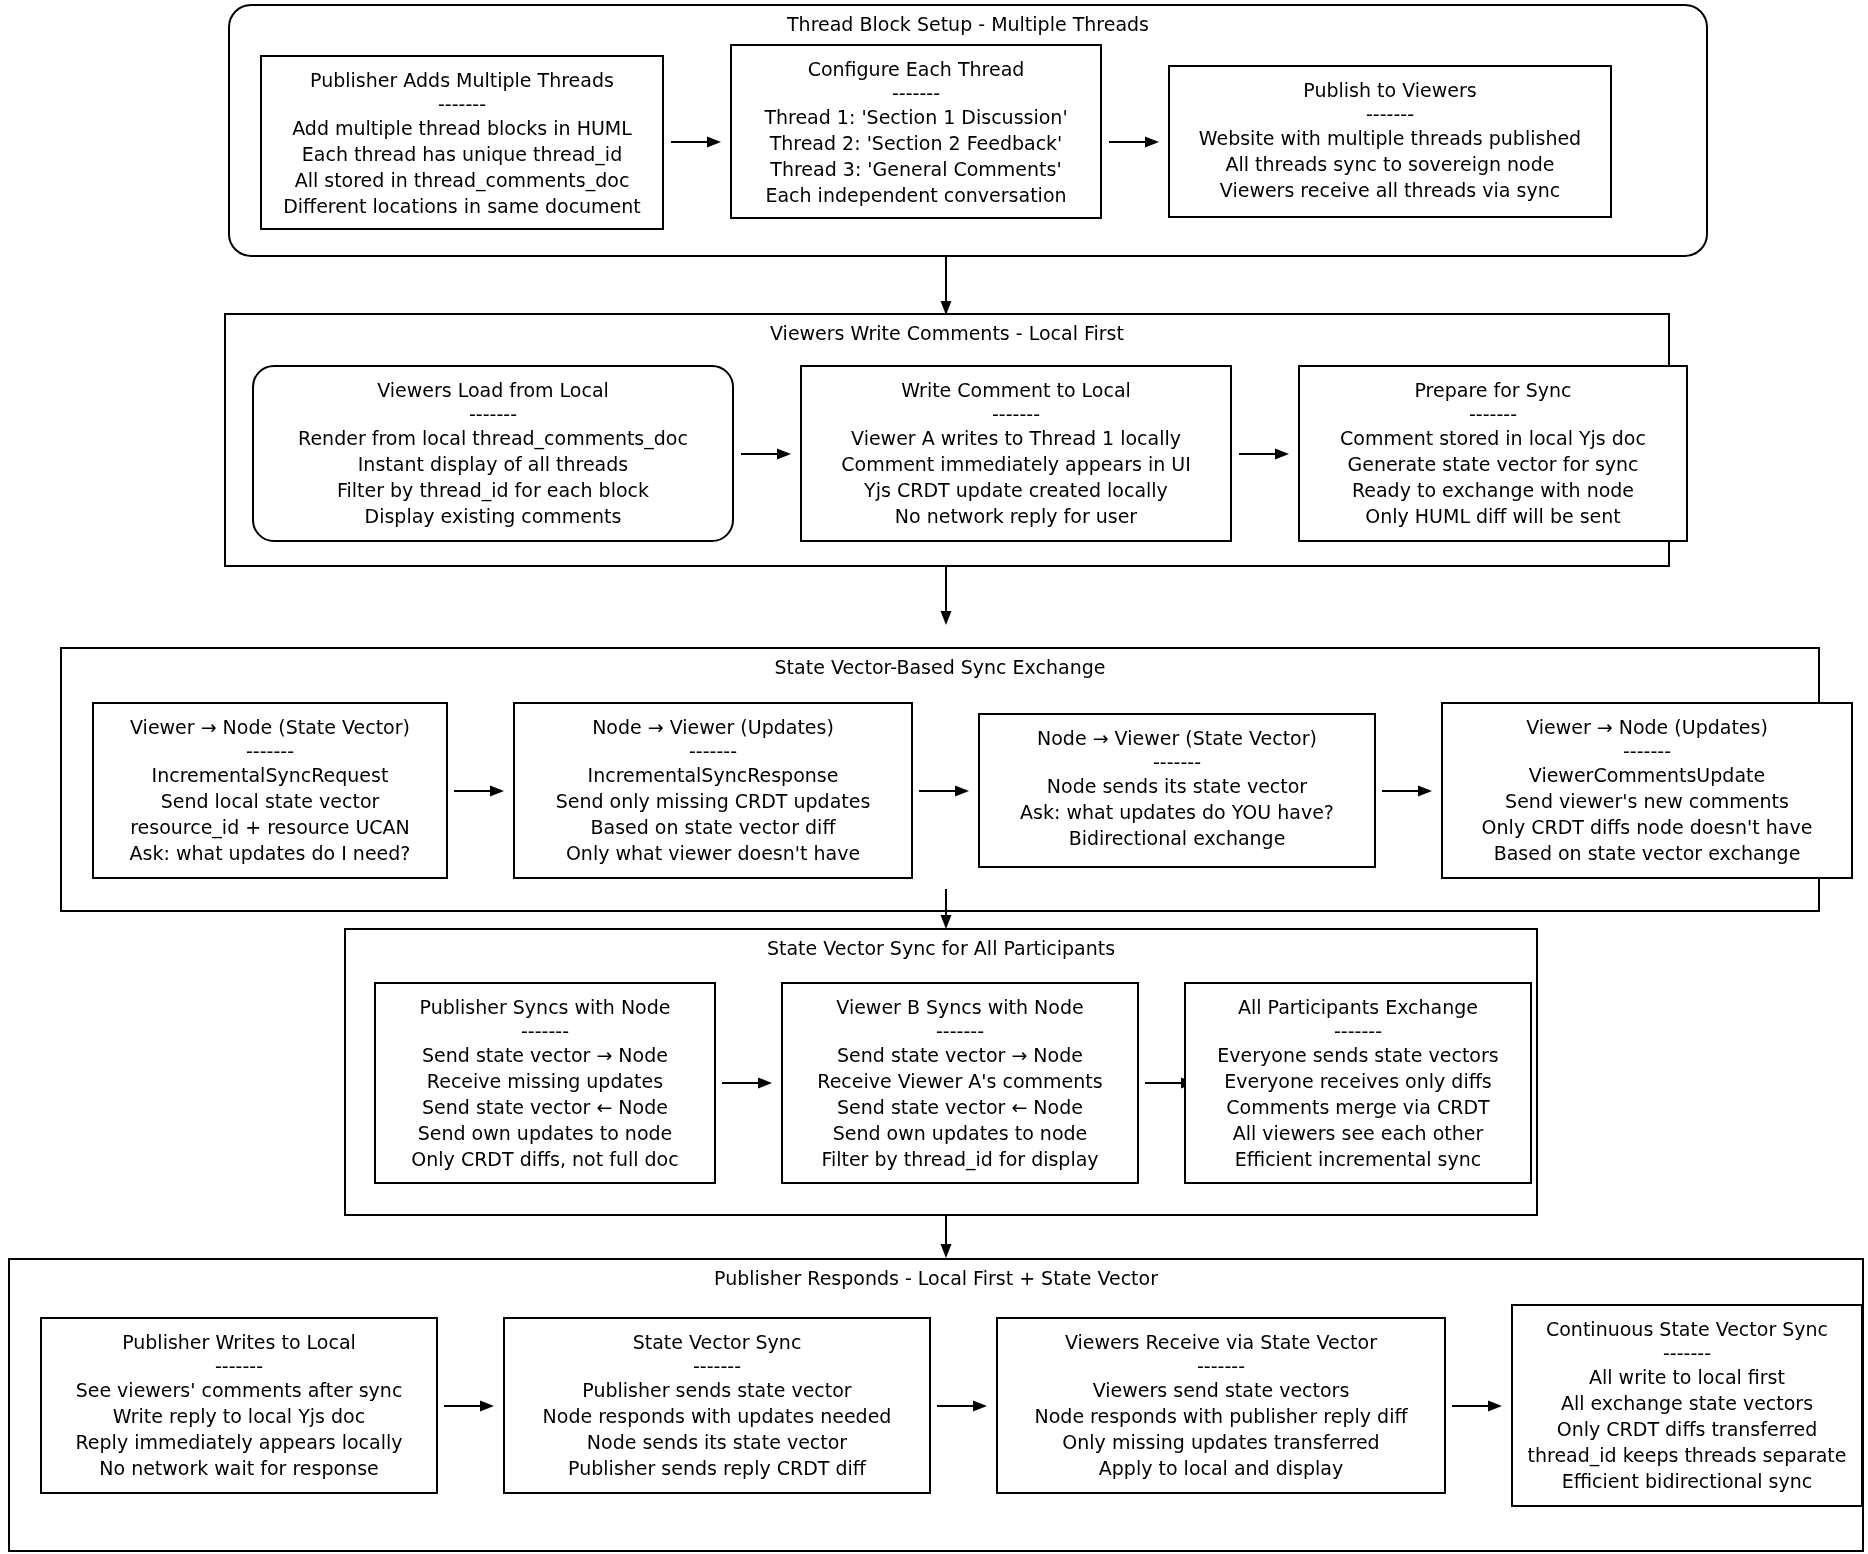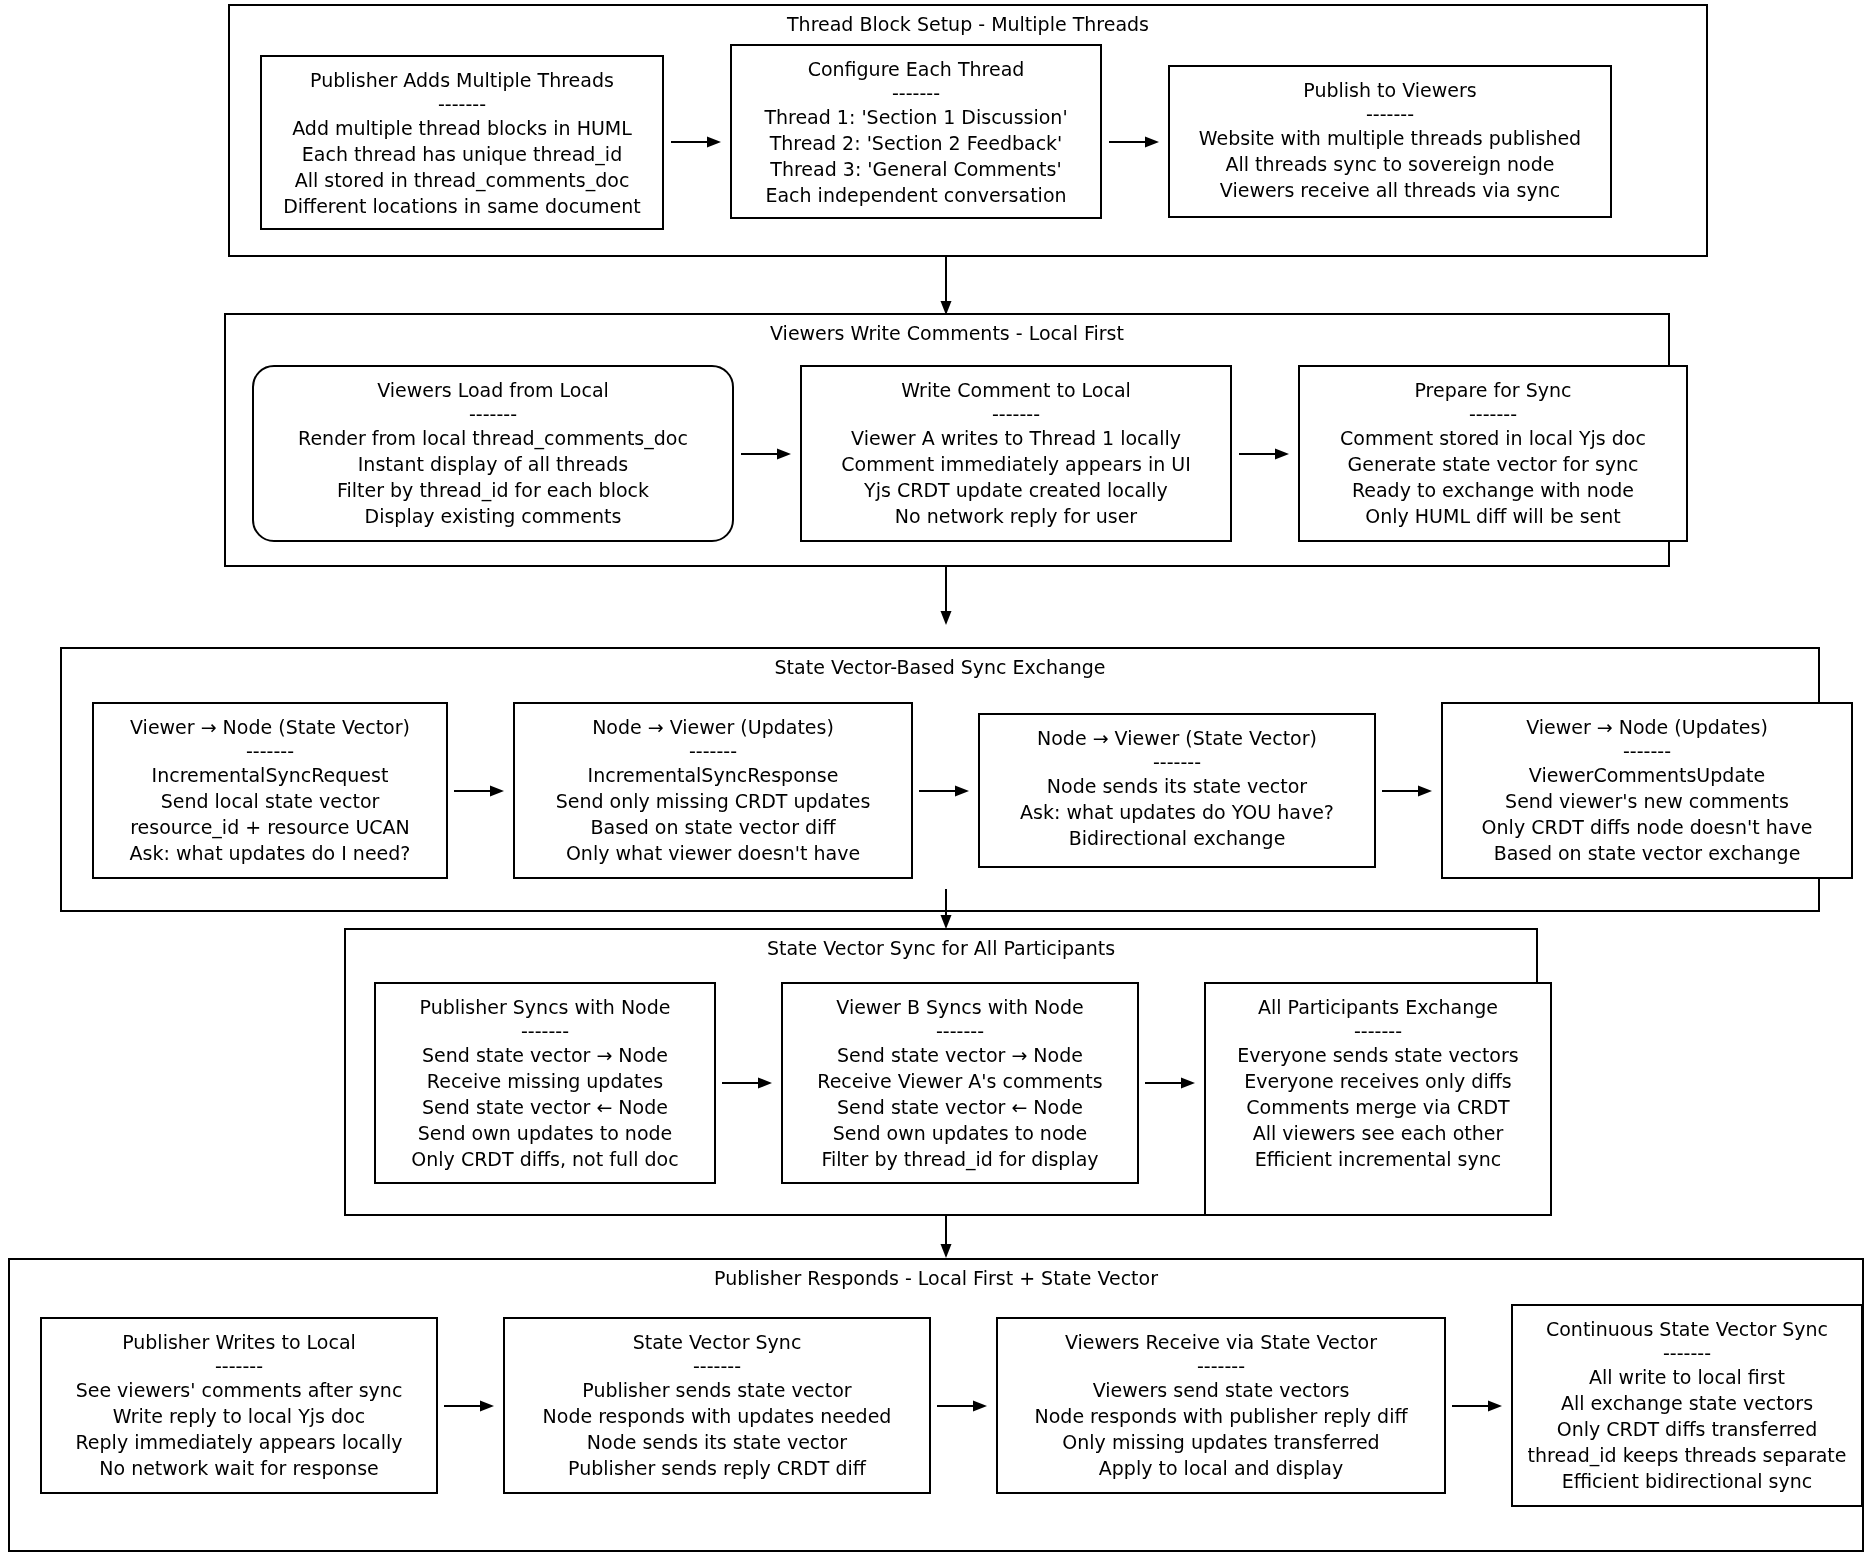--- a/index.html
+++ b/index.html
@@ -76,21 +76,21 @@
   .arrow svg {
     display: block;
     overflow: visible;
   }
 </style>
 </head>
 <body>
 
 <div class="canvas">
 
-  <div class="group" style="left:228px; top:4px; width:1480px; height:253px;">
+  <div class="group" style="left:228px; top:4px; width:1480px; height:253px;border-radius:23px;">
     <div class="group-title">Thread Block Setup - Multiple Threads</div>
 
     <div class="node" style="left:30px; top:49px; width:404px; height:175px;">
       <div class="node-title">Publisher Adds Multiple Threads</div>
       <div class="node-sep">-------</div>
       <div class="node-line">Add multiple thread blocks in HUML</div>
       <div class="node-line">Each thread has unique thread_id</div>
       <div class="node-line">All stored in thread_comments_doc</div>
       <div class="node-line">Different locations in same document</div>
     </div>
@@ -283,21 +283,21 @@
       <div class="node-line">Filter by thread_id for display</div>
     </div>
 
     <div class="arrow" style="left:799px; top:145px;">
       <svg width="50" height="16" viewBox="0 0 50 16">
         <line x1="0" y1="8" x2="38" y2="8" stroke="#000" stroke-width="2"></line>
         <polygon points="50,8 36,2.5 36,13.5" fill="#000"></polygon>
       </svg>
     </div>
 
-    <div class="node" style="left:858px; top:52px; width:348px; height:234px;">
+    <div class="node" style="left:838px; top:52px; width:348px; height:202px;">
       <div class="node-title">All Participants Exchange</div>
       <div class="node-sep">-------</div>
       <div class="node-line">Everyone sends state vectors</div>
       <div class="node-line">Everyone receives only diffs</div>
       <div class="node-line">Comments merge via CRDT</div>
       <div class="node-line">All viewers see each other</div>
       <div class="node-line">Efficient incremental sync</div>
     </div>
   </div>
 

